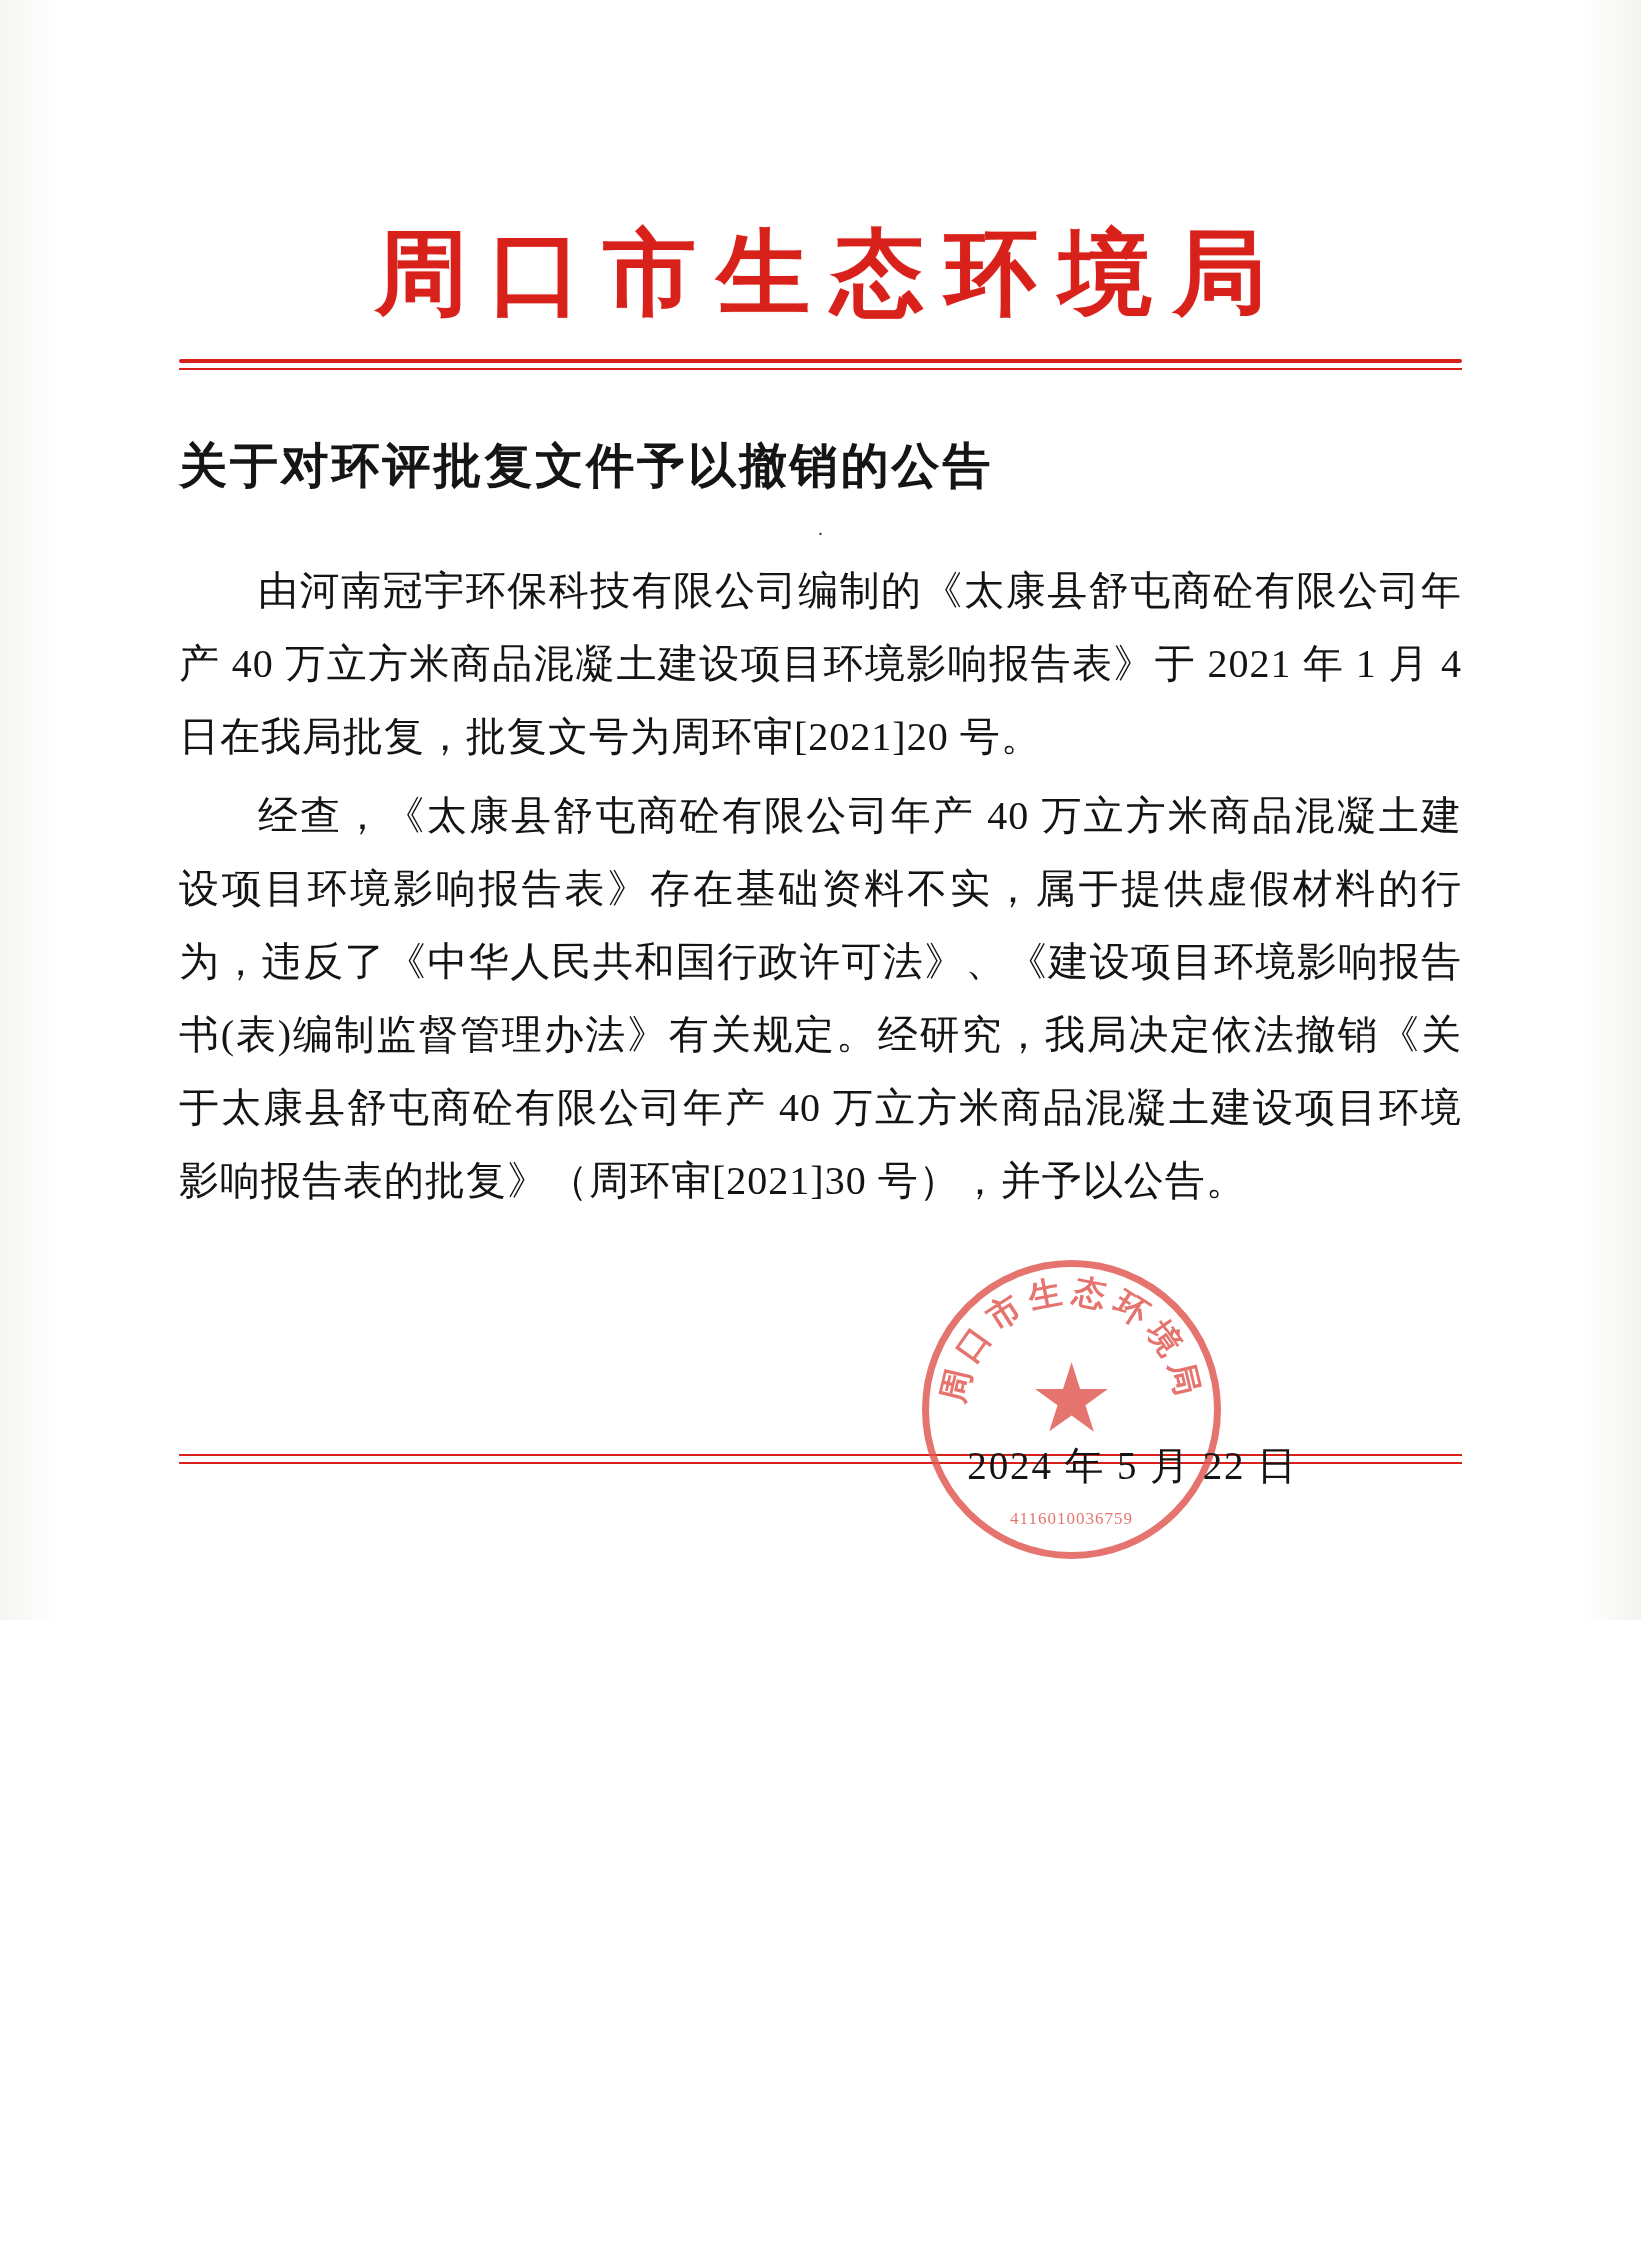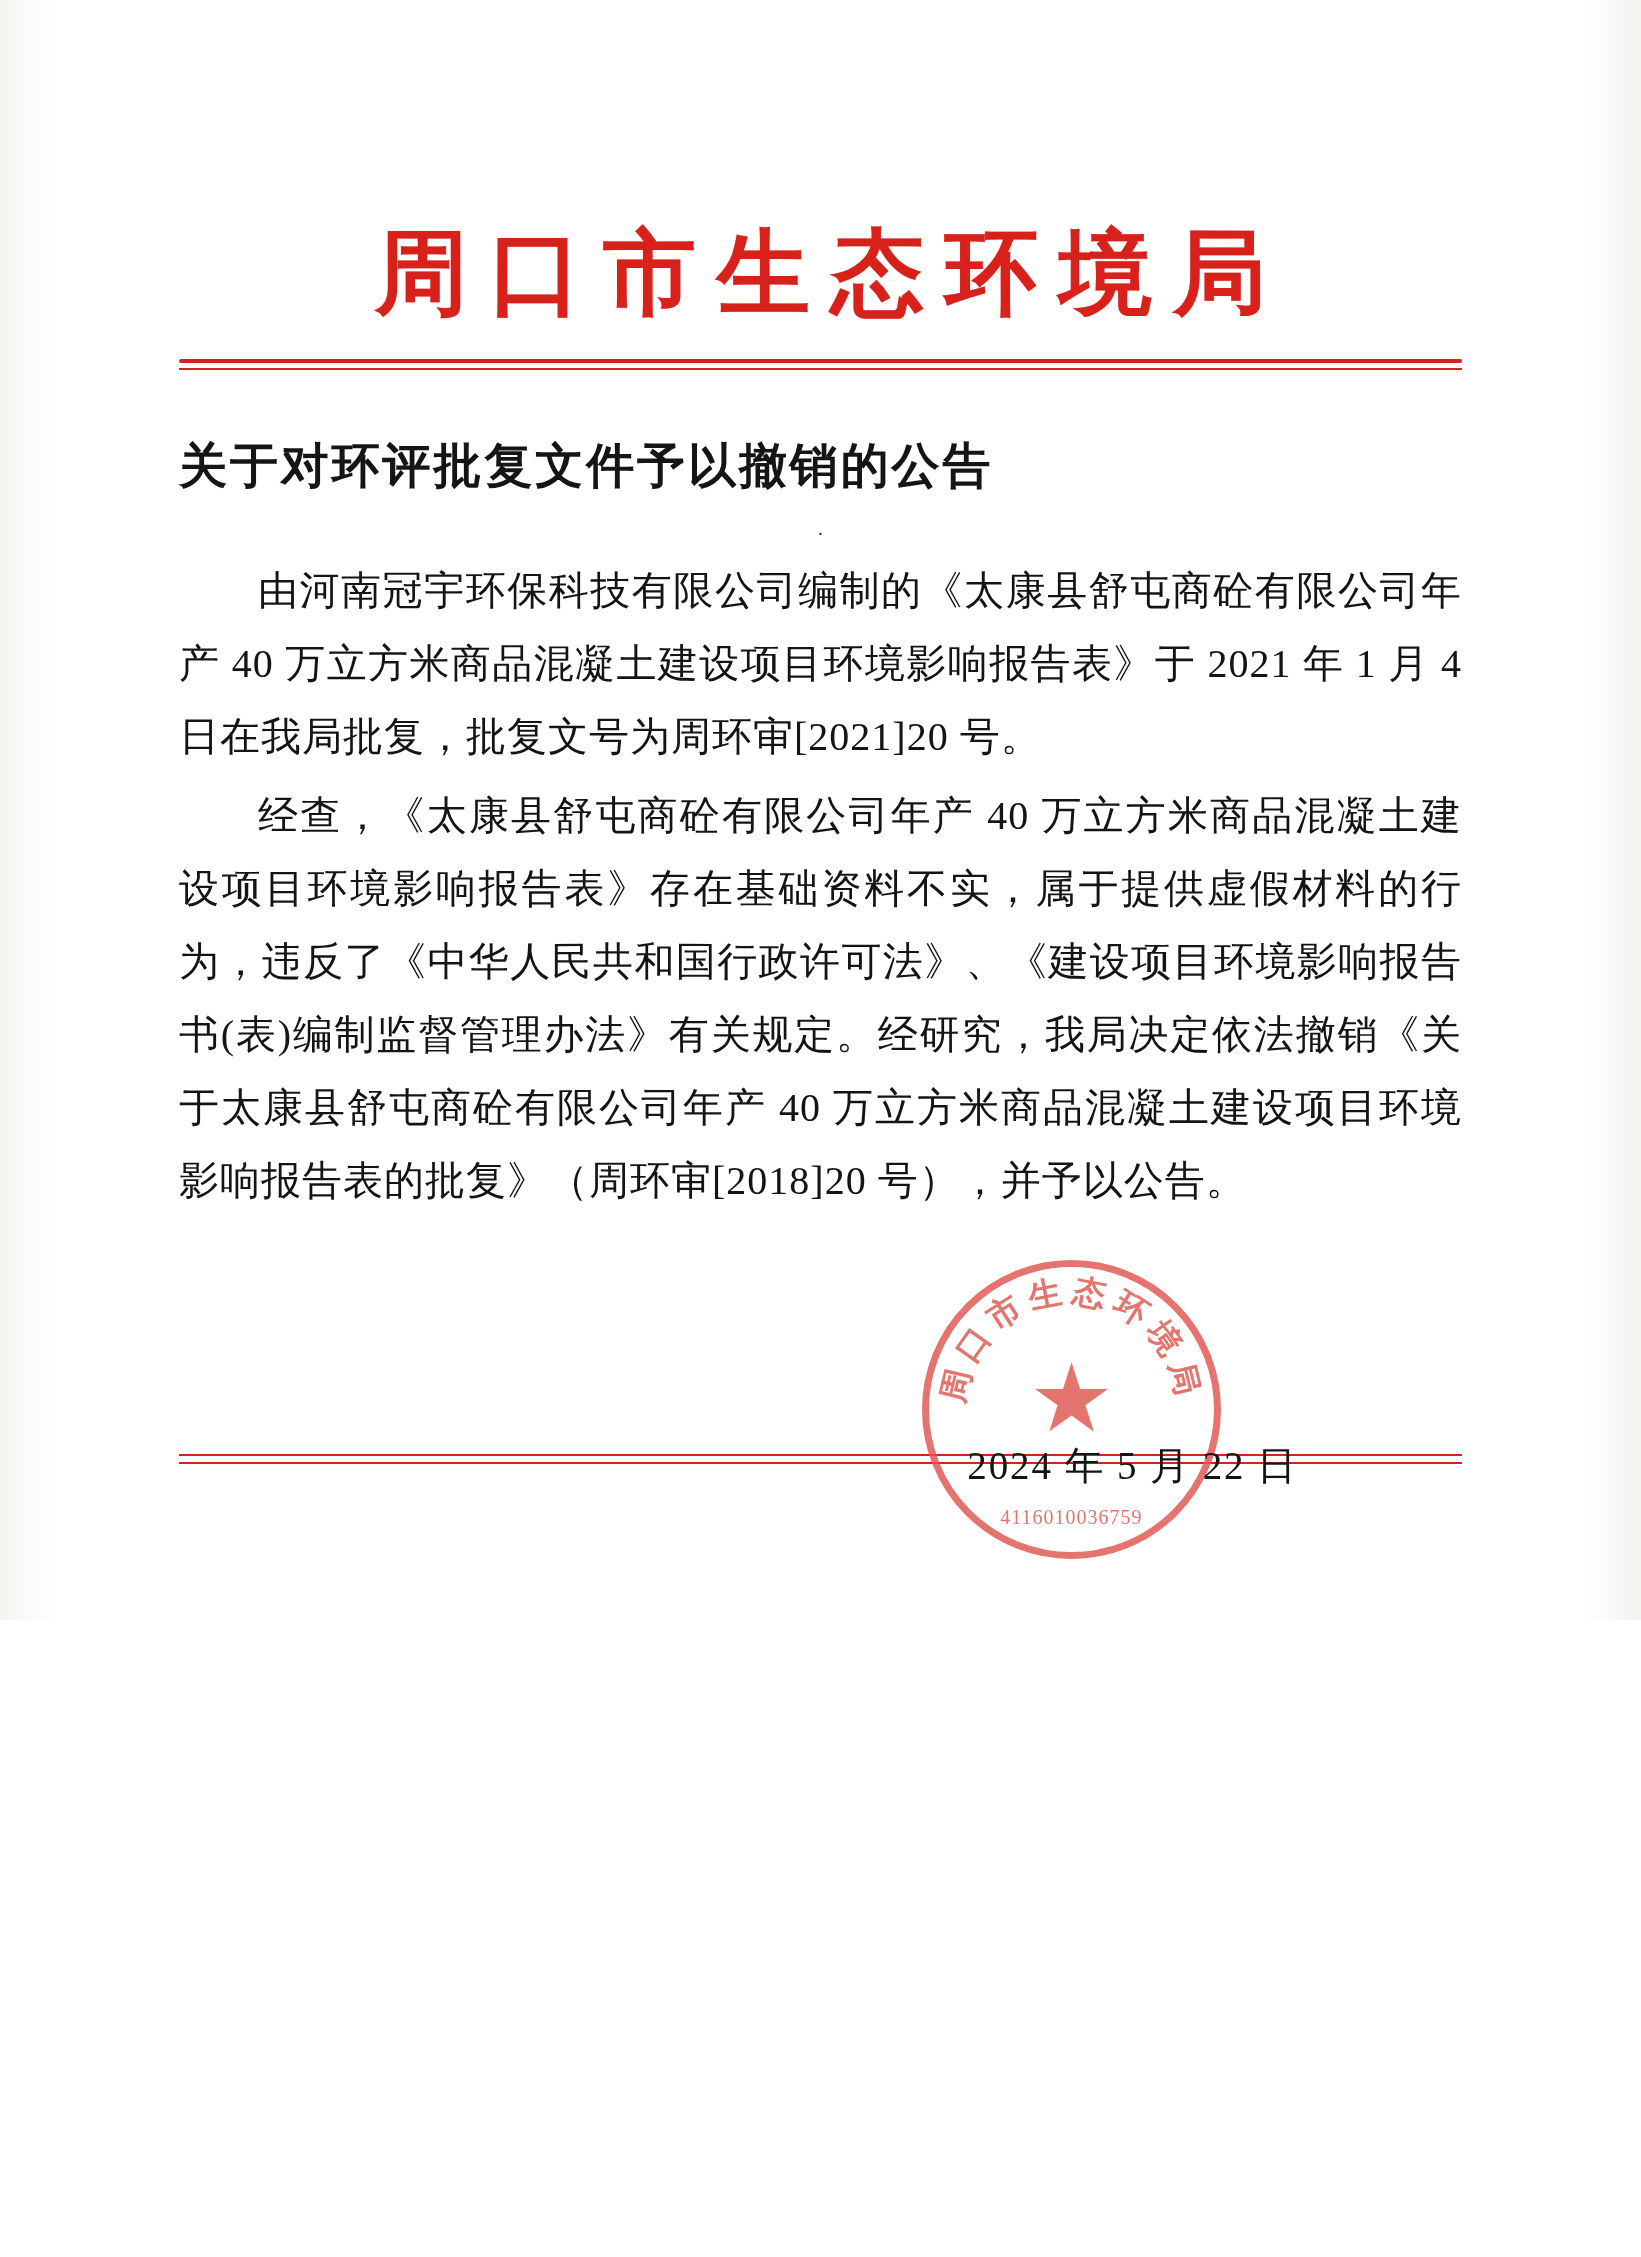--- a/index.html
+++ b/index.html
@@ -138,21 +138,21 @@
     font-size: 83px;
     line-height: 83px;
   }
   .seal-code {
     position: absolute;
     left: 0;
     right: 0;
     bottom: 23px;
     text-align: center;
     color: #e0564f;
-    font-size: 20px;
+    font-size: 17px;
     letter-spacing: 1px;
   }
   .sign-date {
     position: absolute;
     right: 164px;
     top: 189px;
     font-size: 39px;
     letter-spacing: 1.9px;
     color: #141414;
     z-index: 3;
@@ -186,21 +186,21 @@
       <div class="rule-thick"></div>
       <div class="rule-thin"></div>
     </div>
 
     <div class="doc-title">关于对环评批复文件予以撤销的公告</div>
 
     <div class="tiny-mark">·</div>
 
     <div class="body-text">
       <p>由河南冠宇环保科技有限公司编制的《太康县舒屯商砼有限公司年产 40 万立方米商品混凝土建设项目环境影响报告表》于 2021 年 1 月 4 日在我局批复，批复文号为周环审[2021]20 号。</p>
-      <p>经查，《太康县舒屯商砼有限公司年产 40 万立方米商品混凝土建设项目环境影响报告表》存在基础资料不实，属于提供虚假材料的行为，违反了《中华人民共和国行政许可法》、《建设项目环境影响报告书(表)编制监督管理办法》有关规定。经研究，我局决定依法撤销《关于太康县舒屯商砼有限公司年产 40 万立方米商品混凝土建设项目环境影响报告表的批复》（周环审[2018]20 号），并予以公告。</p>
+      <p>经查，《太康县舒屯商砼有限公司年产 40 万立方米商品混凝土建设项目环境影响报告表》存在基础资料不实，属于提供虚假材料的行为，违反了《中华人民共和国行政许可法》、《建设项目环境影响报告书(表)编制监督管理办法》有关规定。经研究，我局决定依法撤销《关于太康县舒屯商砼有限公司年产 40 万立方米商品混凝土建设项目环境影响报告表的批复》（周环审[2021]30 号），并予以公告。</p>
     </div>
 
     <div class="sign-area">
       <div class="seal">
         <div class="seal-inner-text">
           <svg width="284" height="284" viewBox="0 0 294 294" style="font-size:30px">
             <defs>
               <path id="arcTop" d="M 37 147 A 110 110 0 0 1 257 147"></path>
             </defs>
             <text fill="#e0564f" font-size="34" font-family="DejaVu Serif, serif" font-weight="bold" letter-spacing="8">

